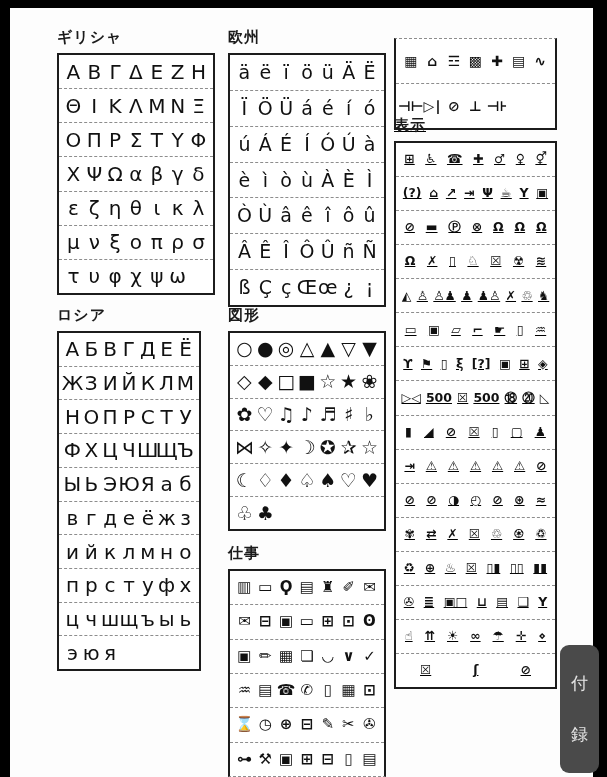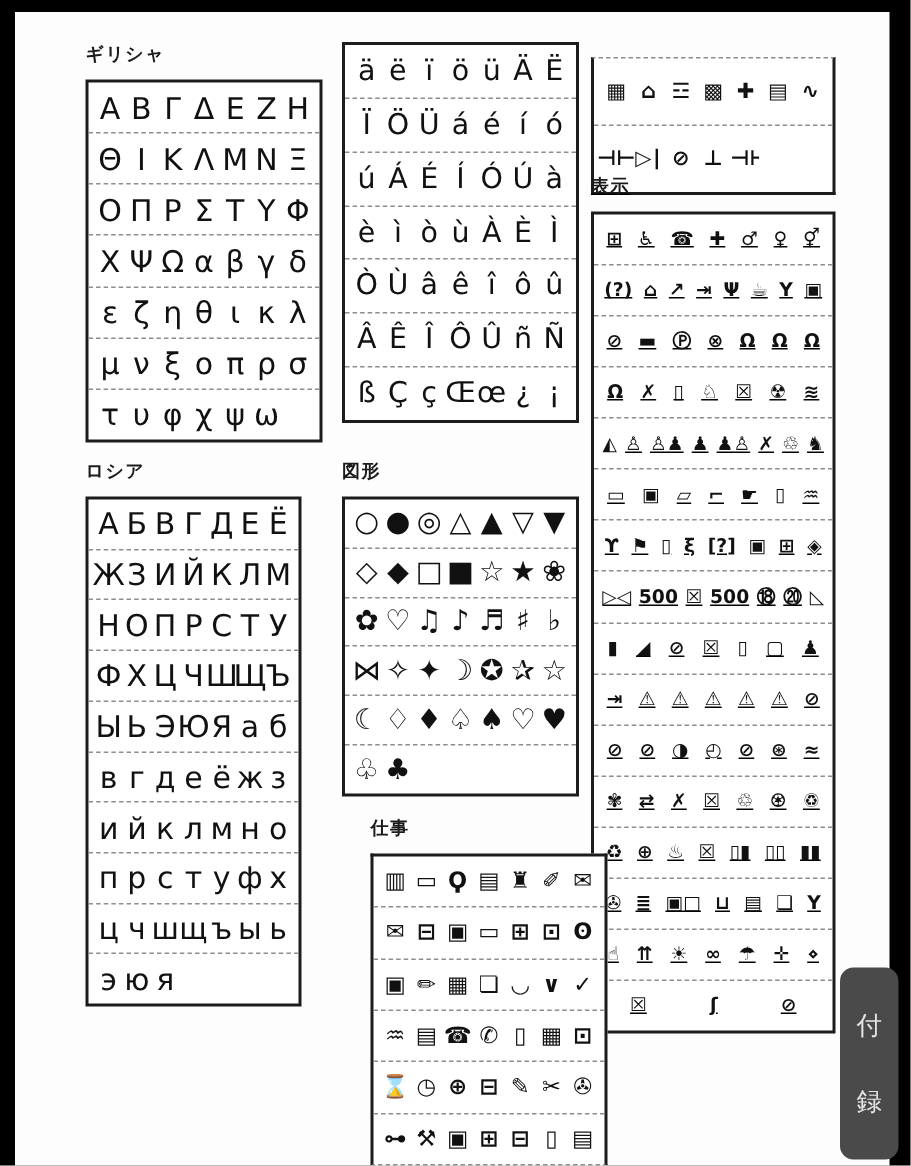--- a/index.html
+++ b/index.html
@@ -6,21 +6,21 @@
   body{
     width:607px;height:777px;background:#000;position:relative;overflow:hidden;
     font-family:"DejaVu Sans",sans-serif;
   }
   .page{
     position:absolute;left:10px;top:8px;width:583px;height:769px;
     background:#fdfdfd;
   }
   .section{position:absolute;}
   .sec-label{
-    display:block;height:20px;font-size:12px;font-weight:bold;color:#1b1b1b;
+    display:block;height:20px;font-size:15px;font-weight:bold;color:#1b1b1b;
     margin-bottom:5px;letter-spacing:1px;
   }
   .char-table{
     border:2px solid #1c1c1c;background:#fff;
     display:flex;flex-direction:column;box-sizing:border-box;
   }
   .char-table.cut-top{border-top:1px dashed #8d8d8d;}
   .char-table.cut-bottom{border-bottom:1px dashed #8d8d8d;}
   .row{
     flex:1;display:flex;align-items:center;padding:0 4px;
@@ -45,21 +45,21 @@
   #sec-europe {left:218px;top:20px; width:158px;}
   #tbl-europe {height:254px;}
   #sec-circuit{left:384px;top:30px; width:163px;}
   #tbl-circuit{height:92px;}
   #sec-signs  {left:384px;top:108px;width:163px;text-decoration:underline;}
   #tbl-signs  {height:548px;}
   #sec-russia {left:47px; top:298px;width:144px;}
   #tbl-russia {height:340px;}
   #sec-shapes {left:218px;top:298px;width:158px;}
   #tbl-shapes {height:200px;}
-  #sec-work   {left:218px;top:536px;width:158px;margin-left:19px;}
+  #sec-work   {left:218px;top:536px;width:158px;}
   #tbl-work   {height:208px;}
   
   .appendix-tab{
     position:absolute;left:560px;top:645px;width:39px;height:128px;
     background:#4a4a4a;border-radius:9px;
     display:flex;flex-direction:column;align-items:center;justify-content:center;
     gap:28px;color:#e4e4e4;font-size:17px;cursor:pointer;
   }
 </style>
 </head>
@@ -129,20 +129,21 @@
           <span class="cell">υ</span>
           <span class="cell">φ</span>
           <span class="cell">χ</span>
           <span class="cell">ψ</span>
           <span class="cell">ω</span>
         </div>
       </div>
   </div>
 
   <div class="section" id="sec-europe">
+    <span class="sec-label">欧州</span>
     <div class="char-table fixed7" id="tbl-europe">
         <div class="row">
           <span class="cell">ä</span>
           <span class="cell">ë</span>
           <span class="cell">ï</span>
           <span class="cell">ö</span>
           <span class="cell">ü</span>
           <span class="cell">Ä</span>
           <span class="cell">Ë</span>
         </div>

